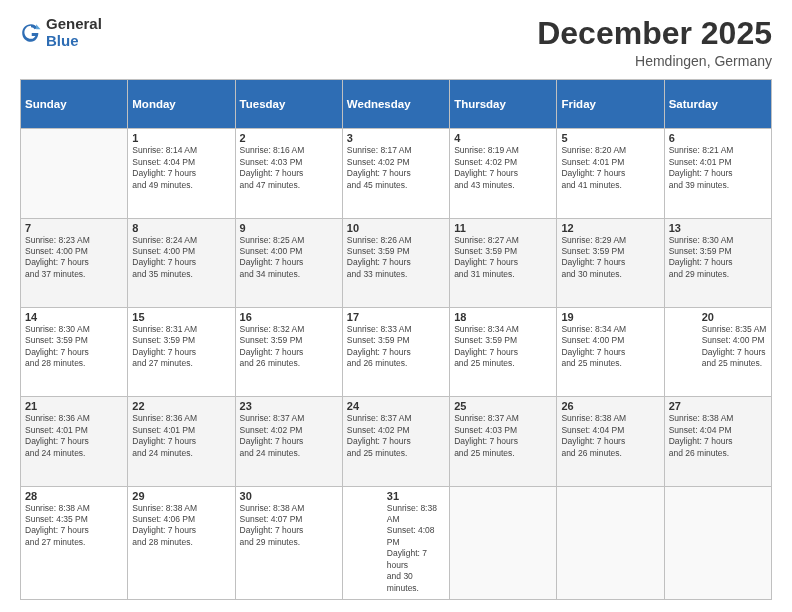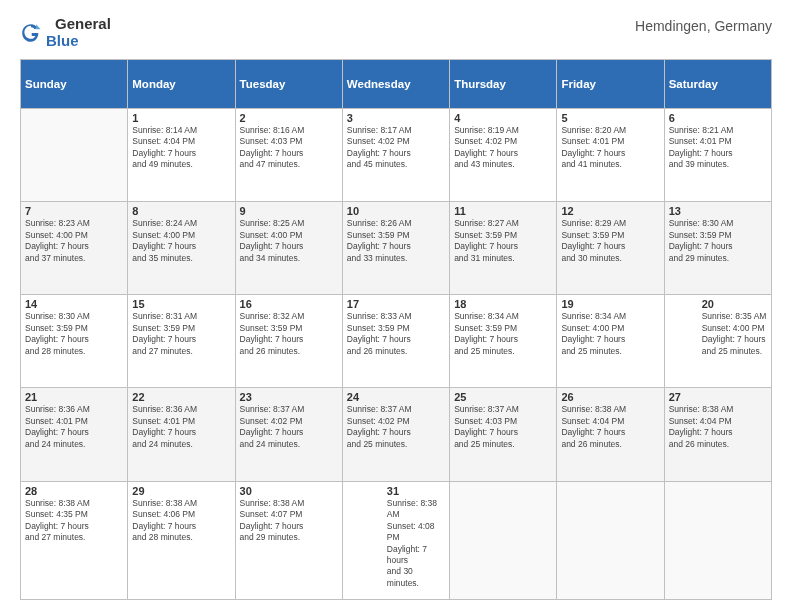--- a/index.html
+++ b/index.html
@@ -30,21 +30,20 @@
     }
     .logo-text {
       display: flex;
       flex-direction: column;
       line-height: 1.1;
     }
     .logo-general {
       font-size: 15px;
       font-weight: bold;
       color: #333;
-      margin-left: 9px;
     }
     .logo-blue {
       font-size: 15px;
       font-weight: bold;
       color: #2e6db4;
     }
     .logo-icon {
       width: 22px;
       height: 22px;
     }
@@ -110,20 +109,21 @@
       <svg class="logo-icon" viewBox="0 0 30 30" xmlns="http://www.w3.org/2000/svg">
         <path d="M15 5 C10 5, 6 9, 6 14 C6 19, 10 23, 15 23 C18 23, 20 21, 21 19 L16 19 L16 15 L25 15 C25 21, 21 27, 15 27 C8 27, 3 22, 3 15 C3 8, 8 3, 15 3 C19 3, 22 5, 24 8 L20 10 C19 8, 17 7, 15 7 Z" fill="#2e6db4"></path>
         <path d="M22 3 L28 10 L22 10 Z" fill="#5ba3d9"></path>
       </svg>
       <div class="logo-text">
         <span class="logo-general">General</span>
         <span class="logo-blue">Blue</span>
       </div>
     </div>
     <div class="title-block">
+      <div class="month-title">December 2025</div>
       <div class="subtitle">Hemdingen, Germany</div>
     </div>
   </div>
 
   <table class="calendar">
     <thead>
       <tr>
         <th>Sunday</th>
         <th>Monday</th>
         <th>Tuesday</th>

